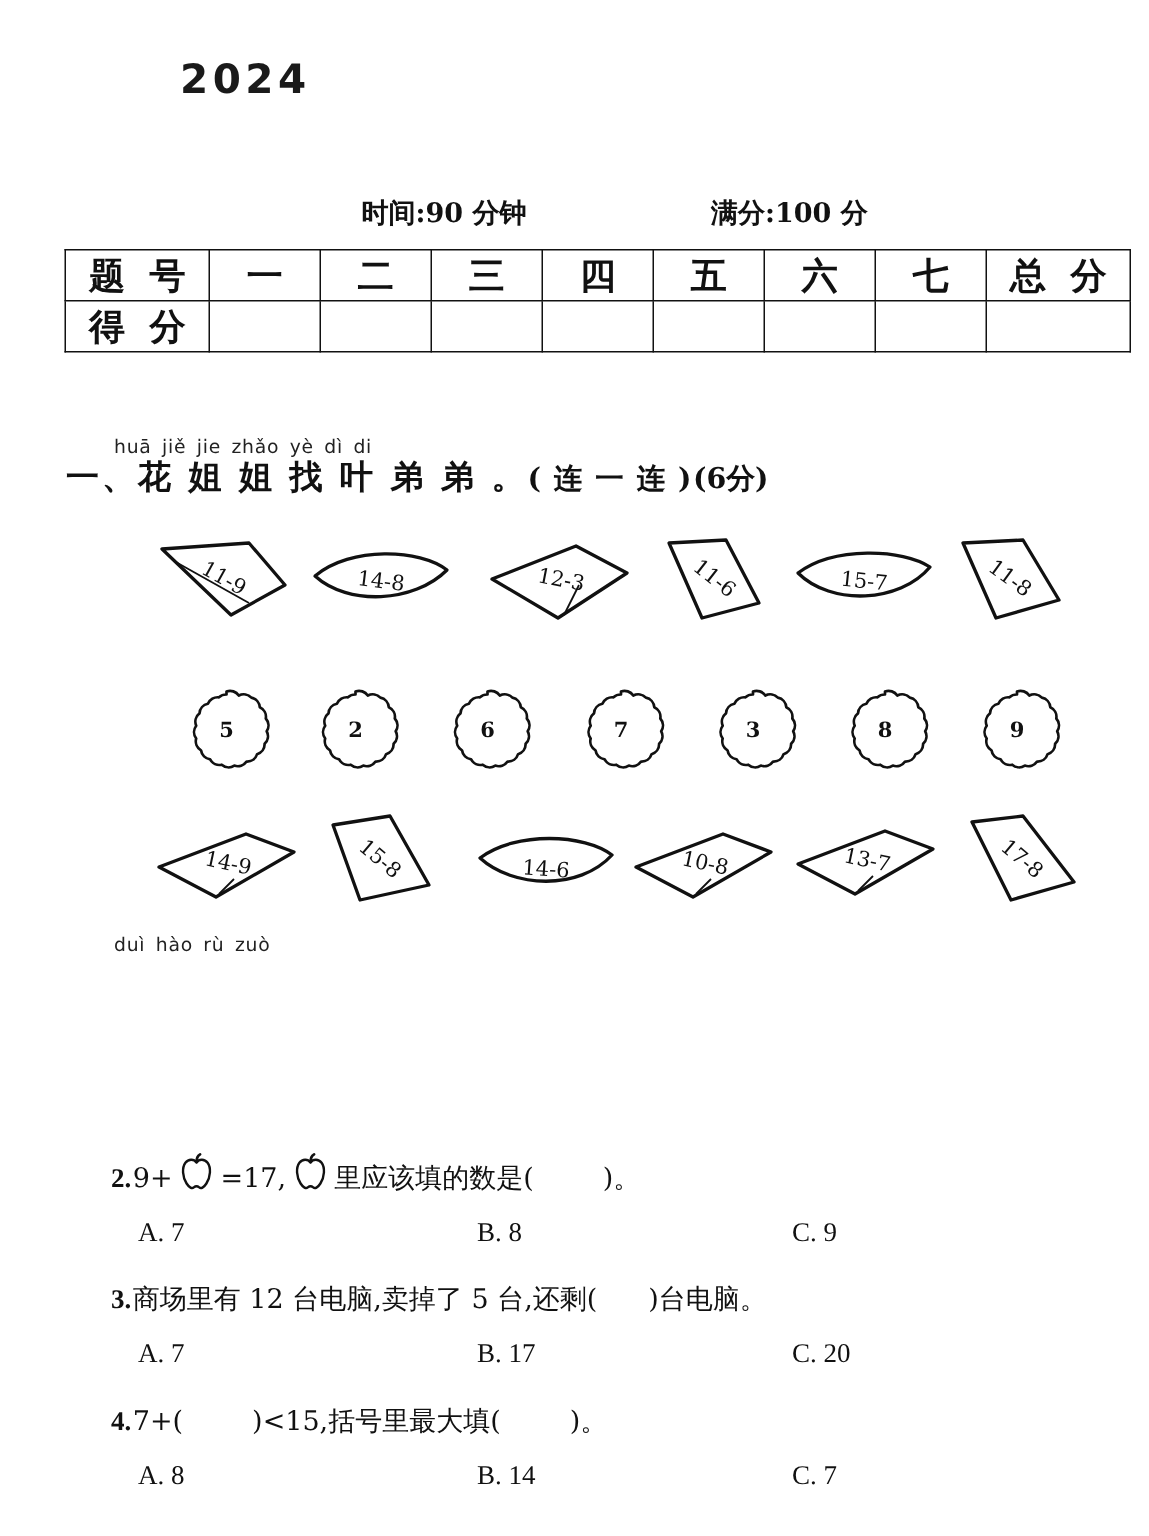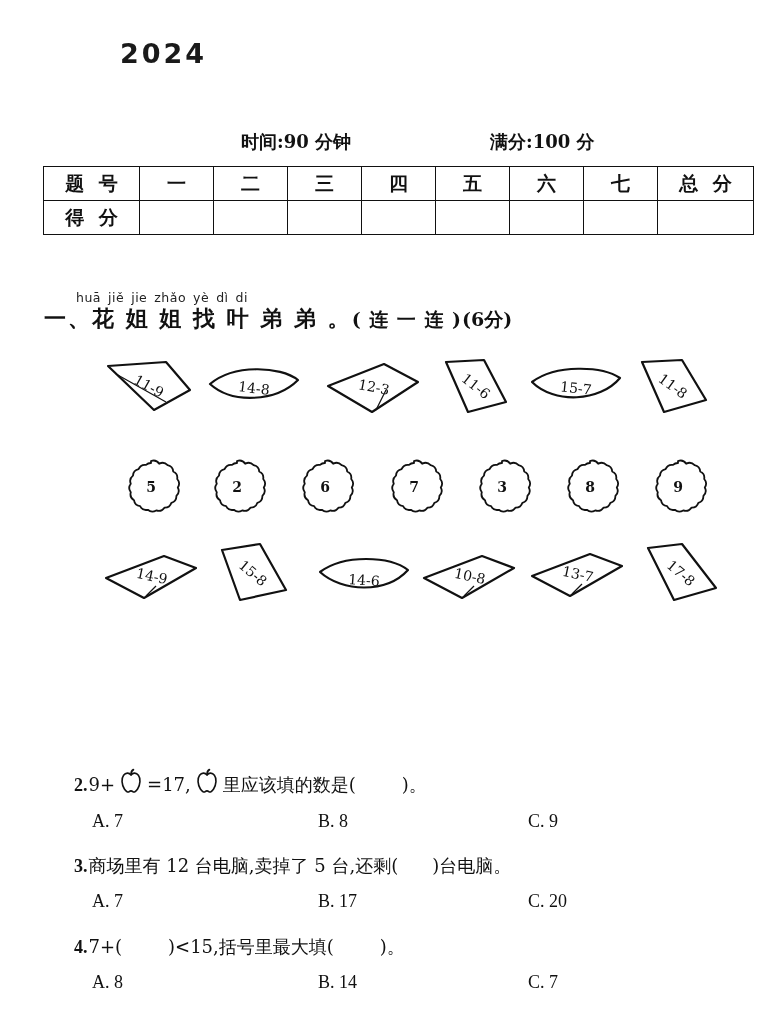--- a/index.html
+++ b/index.html
@@ -41,42 +41,42 @@
     left: 206px;
     top: 0;
     font-size: 18px;
     font-weight: bold;
     font-family: "DejaVu Serif", serif;
     letter-spacing: 0px;
     padding-left: 35px;
   }
   .meta-score {
     position: absolute;
-    left: 490px;
+    left: 474px;
     top: 0;
     font-size: 18px;
     font-weight: bold;
     font-family: "DejaVu Serif", serif;
   }
 
   
   .score-table {
     position: absolute;
     left: 43px;
     top: 166px;
     width: 684px;
     border-collapse: collapse;
     table-layout: fixed;
   }
   .score-table td {
     border: 1.6px solid #111;
     height: 33px;
     text-align: center;
     vertical-align: middle;
-    font-size: 19px;
+    font-size: 24px;
     font-weight: bold;
     font-family: "DejaVu Serif", serif;
     letter-spacing: 4px;
     padding: 0;
     text-indent: 4px;
   }
   .score-table td.label-cell { width: 95px; }
   .score-table td.num-cell { width: 73px; letter-spacing: 0; text-indent: 0;}
   .score-table td.total-cell { width: 95px; }
 
@@ -357,20 +357,23 @@
   <div class="leaf" style="left:640px; top:194px; width:82px; height:62px;">
     <svg width="82" height="62" viewBox="0 0 82 62">
       <path d="M8,6 L42,2 L76,46 L34,58 Z" fill="#fff" stroke="#111" stroke-width="2.2" stroke-linejoin="round"></path>
     </svg>
     <div class="shape-label" style="transform:rotate(40deg);">17-8</div>
   </div>
 
 </div>
 
 <div class="section" style="top:622px;">
+  <div class="sec-pinyin">
+    <span>duì</span><span>hào</span><span>rù</span><span>zuò</span>
+  </div>
 </div>
 
 <div class="question" style="top:688px;">
 </div>
 
 <div class="question" style="top:768px;">
   <div class="q-stem"><span class="qnum">2.</span><span>9+</span><span class="apple-inline"><svg width="30" height="30" viewBox="0 0 30 30">
           <path d="M15,7 C13.2,4.4 9.6,4.6 7.6,7.2 C5.2,10.4 5.6,16.6 8.4,21 C10.2,23.8 12,24.6 13.2,23.6 C14.2,22.8 15.8,22.8 16.8,23.6 C18,24.6 19.8,23.8 21.6,21 C24.4,16.6 24.8,10.4 22.4,7.2 C20.4,4.6 16.8,4.4 15,7 Z" fill="#fff" stroke="#111" stroke-width="1.6" stroke-linejoin="round"></path>
           <path d="M15.2,6.6 C15,4.6 15.6,2.6 17.4,1.6" fill="none" stroke="#111" stroke-width="1.8" stroke-linecap="round"></path>
         </svg></span><span>=17,</span><span class="apple-inline"><svg width="30" height="30" viewBox="0 0 30 30">

